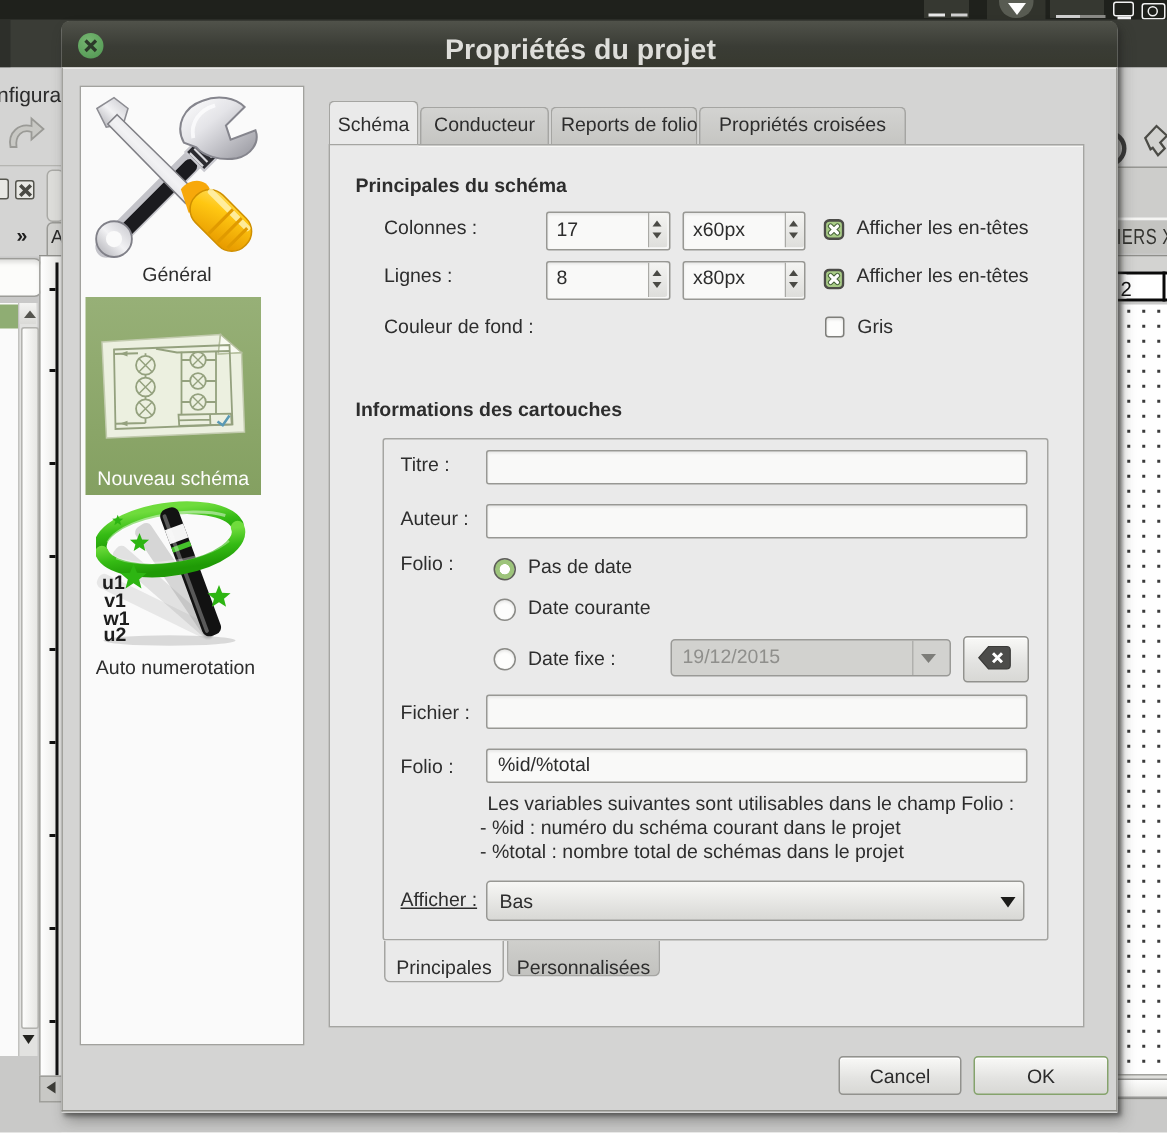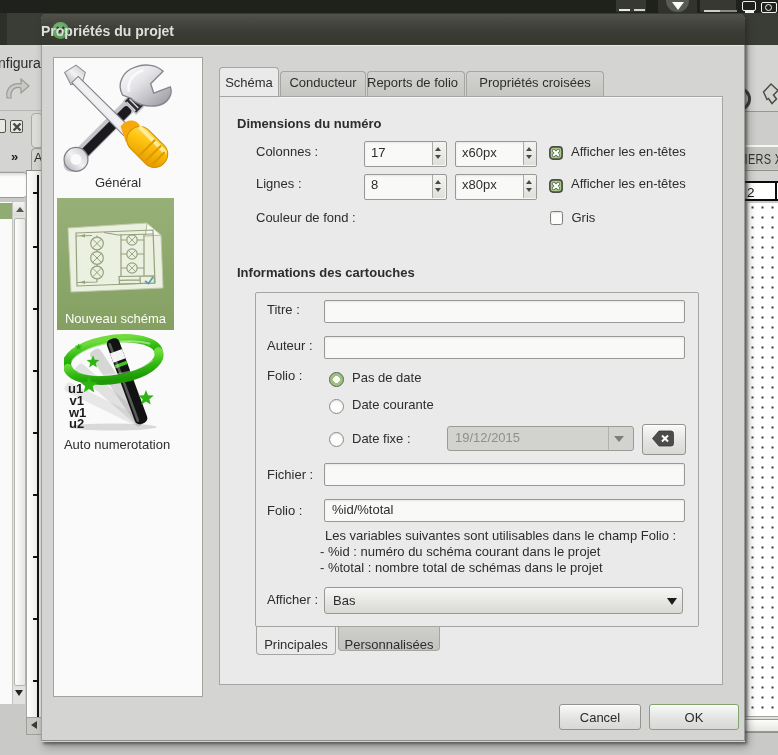--- a/index.html
+++ b/index.html
@@ -109,21 +109,21 @@
   <div class="abs" style="left:41px;top:14px;width:704px;height:727px;border-radius:6px 6px 0 0;background:#d4d4d3;box-shadow:2px 3px 3px rgba(40,40,38,0.55), 3px 6px 9px rgba(40,40,38,0.35);">
     <div class="abs" style="left:0;top:31px;width:1px;height:696px;background:#a2a29d;z-index:5;"></div>
     <div class="abs" style="left:703px;top:31px;width:1px;height:696px;background:#9a9a95;z-index:5;"></div>
     <div class="abs" style="left:0;top:726px;width:704px;height:1px;background:#8e8e88;z-index:5;"></div>
 
     <div class="abs" style="left:0;top:0;width:704px;height:31px;border-radius:5px 5px 0 0;background:linear-gradient(#50524a,#3a3c35 55%,#37392f);"></div>
     <div class="abs" style="left:11px;top:8px;width:17px;height:17px;border-radius:50%;background:radial-gradient(circle at 40% 30%,#76b671,#4f9551);"></div>
     <svg class="abs" style="left:11px;top:8px;" width="17" height="17" viewBox="0 0 17 17">
       <path d="M5 5 L12 12 M12 5 L5 12" stroke="#2c3a2a" stroke-width="2.2"></path>
     </svg>
-    <div class="lbl" style="left:0;top:10px;width:692px;font-weight:bold;font-size:14px;color:#dededa;">Propriétés du projet</div>
+    <div class="lbl" style="left:0;top:10px;width:692px;text-align:center;font-weight:bold;font-size:19px;color:#dededa;">Propriétés du projet</div>
 
     <div class="abs" style="left:0;top:31px;width:704px;height:696px;background:#d4d4d3;border-top:1px solid #e9e9e6;"></div>
 
     <div class="abs" style="left:12px;top:43px;width:150px;height:640px;background:#fafafa;border:1px solid #a2a29e;box-sizing:border-box;"></div>
 
     <svg class="abs" style="left:19px;top:49px;" width="117" height="114" viewBox="0 0 112 110">
       <defs>
         <linearGradient id="met1" x1="0" y1="0" x2="1" y2="1">
           <stop offset="0" stop-color="#ffffff"></stop>
             <stop offset="0.4" stop-color="#e4e4e8"></stop>
@@ -245,28 +245,28 @@
         <path transform="translate(82 64) scale(1.15)" d="M0 -7 L1.8 -2.4 L6.7 -2.2 L2.9 1 L4.1 5.7 L0 3 L-4.1 5.7 L-2.9 1 L-6.7 -2.2 L-1.8 -2.4 Z"></path>
       </g>
     </svg>
     <div class="lbl" style="left:1px;top:423.5px;width:150px;text-align:center;">Auto numerotation</div>
 
     <div class="abs" style="left:178px;top:53px;width:60px;height:30px;background:#eaeaea;border:1px solid #a5a5a2;border-bottom:none;border-radius:4px 4px 0 0;box-sizing:border-box;"></div>
     <div class="lbl" style="left:178px;top:62px;width:60px;text-align:center;">Schéma</div>
     <div class="abs" style="left:239px;top:57px;width:86px;height:26px;background:linear-gradient(#d3d3d1,#c5c5c2);border:1px solid #a5a5a2;border-bottom:none;border-radius:4px 4px 0 0;box-sizing:border-box;"></div>
     <div class="lbl" style="left:239px;top:62px;width:86px;text-align:center;">Conducteur</div>
     <div class="abs" style="left:326px;top:57px;width:98px;height:26px;background:linear-gradient(#d3d3d1,#c5c5c2);border:1px solid #a5a5a2;border-bottom:none;border-radius:4px 4px 0 0;box-sizing:border-box;"></div>
-    <div class="lbl" style="left:326px;top:62px;width:98px;text-align:left;">Reports de folio</div>
+    <div class="lbl" style="left:326px;top:62px;width:98px;text-align:right;">Reports de folio</div>
     <div class="abs" style="left:425px;top:57px;width:138px;height:26px;background:linear-gradient(#d3d3d1,#c5c5c2);border:1px solid #a5a5a2;border-bottom:none;border-radius:4px 4px 0 0;box-sizing:border-box;"></div>
     <div class="lbl" style="left:425px;top:62px;width:138px;text-align:center;">Propriétés croisées</div>
 
     <div class="abs" style="left:178px;top:82px;width:504px;height:589px;background:#eaeaea;border:1px solid #a5a5a2;box-sizing:border-box;box-shadow:inset 0 1px 0 #f8f8f6;"></div>
     <div class="abs" style="left:179px;top:83px;width:59px;height:1px;background:#eaeaea;"></div>
 
-    <div class="lbl" style="left:196px;top:103px;font-weight:bold;">Dimensions du numéro</div>
+    <div class="lbl" style="left:196px;top:103px;font-weight:bold;">Principales du schéma</div>
     <div class="lbl" style="left:215px;top:131px;">Colonnes :</div>
     <div class="lbl" style="left:215px;top:163.4px;">Lignes :</div>
     <div class="lbl" style="left:215px;top:196.5px;">Couleur de fond :</div>
 
     <div class="input" style="left:323px;top:127px;width:81px;height:24px;"></div>
     <div class="lbl" style="left:330px;top:132px;">17</div>
     <div class="abs" style="left:391px;top:128px;width:12px;height:23px;background:linear-gradient(#f4f4f2,#dedeDB);border-left:1px solid #aaaaa6;border-radius:0 2px 2px 0;"></div>
     <div class="abs" style="left:394px;top:133px;width:0;height:0;border-left:3px solid transparent;border-right:3px solid transparent;border-bottom:4px solid #4a4a45;"></div>
     <div class="abs" style="left:394px;top:141px;width:0;height:0;border-left:3px solid transparent;border-right:3px solid transparent;border-top:4px solid #4a4a45;"></div>
     <div class="input" style="left:414px;top:127px;width:80px;height:24px;"></div>
@@ -332,21 +332,21 @@
     <div class="lbl" style="left:226px;top:453.5px;">Fichier :</div>
     <div class="input" style="left:283px;top:449px;width:359px;height:21px;"></div>
     <div class="lbl" style="left:226px;top:489.5px;">Folio :</div>
     <div class="input" style="left:283px;top:485px;width:359px;height:21px;"></div>
     <div class="lbl" style="left:291px;top:488.5px;">%id/%total</div>
 
     <div class="lbl" style="left:284px;top:515px;">Les variables suivantes sont utilisables dans le champ Folio :</div>
     <div class="lbl" style="left:279px;top:531px;">- %id : numéro du schéma courant dans le projet</div>
     <div class="lbl" style="left:279px;top:546.7px;">- %total : nombre total de schémas dans le projet</div>
 
-    <div class="lbl" style="left:226px;top:578.5px;">Afficher :</div>
+    <div class="lbl" style="left:226px;top:578.5px;text-decoration:underline;">Afficher :</div>
     <div class="abs" style="left:283px;top:573px;width:359px;height:27px;background:linear-gradient(#f7f7f5,#d8d8d5);border:1px solid #989894;border-radius:3px;box-sizing:border-box;"></div>
     <div class="lbl" style="left:292px;top:580px;text-align:center;">Bas</div>
     <div class="abs" style="left:626px;top:584px;width:0;height:0;border-left:5.5px solid transparent;border-right:5.5px solid transparent;border-top:7px solid #1c1c1a;"></div>
 
     <div class="abs" style="left:215px;top:613px;width:80px;height:28px;background:#eaeaea;border:1px solid #a5a5a2;border-top:none;border-radius:0 0 4px 4px;box-sizing:border-box;"></div>
     <div class="lbl" style="left:215px;top:623.5px;width:80px;text-align:center;">Principales</div>
     <div class="abs" style="left:297px;top:613px;width:102px;height:24px;background:linear-gradient(#cfcfcc,#c2c2bf);border:1px solid #a5a5a2;border-top:none;border-radius:0 0 4px 4px;box-sizing:border-box;"></div>
     <div class="lbl" style="left:297px;top:623.5px;width:102px;text-align:center;">Personnalisées</div>
 
     <div class="btn" style="left:518px;top:690px;width:80px;height:24px;">

